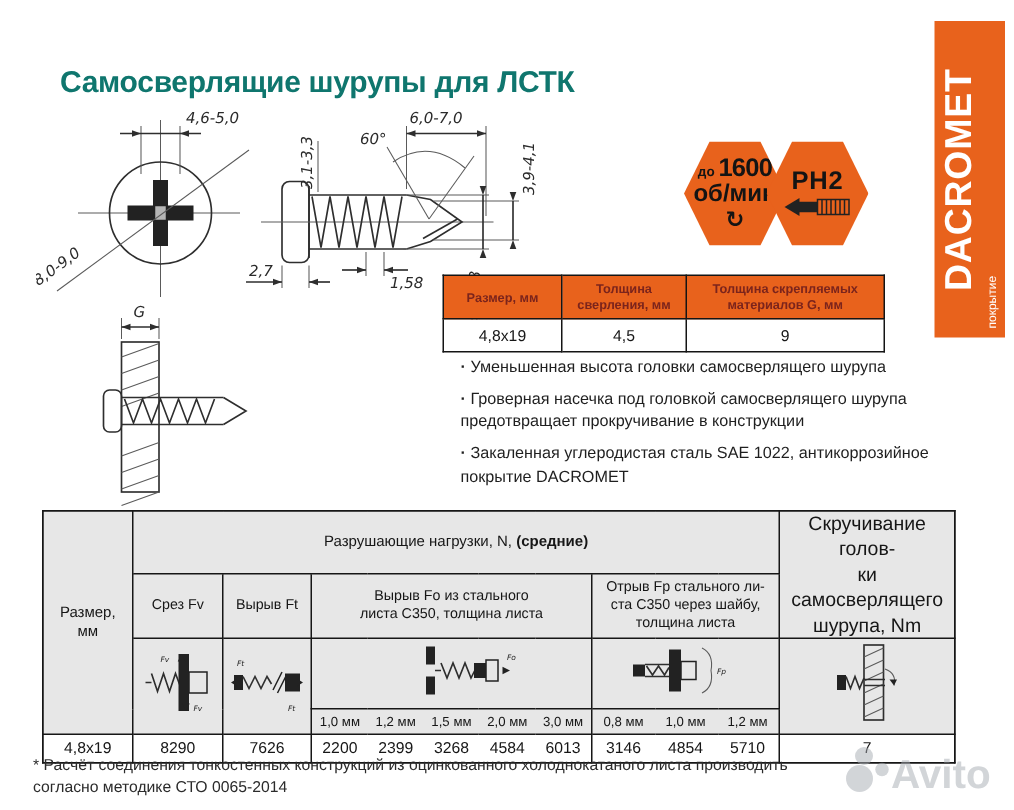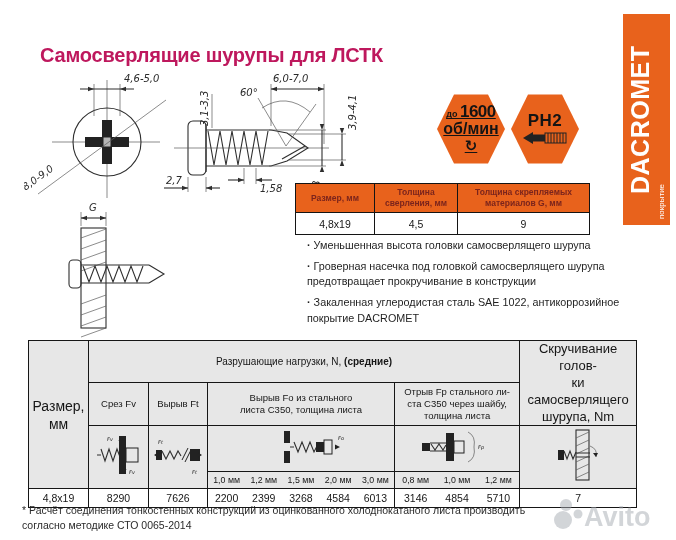--- a/index.html
+++ b/index.html
@@ -1,34 +1,34 @@
 <!DOCTYPE html>
 <html><head>
 <meta charset="utf-8">
 <style>
   html,body{margin:0;padding:0;}
   body{
     width:676px;height:540px;position:relative;overflow:hidden;
     background:#ffffff;font-family:"Liberation Sans",sans-serif;color:#1e1e1e;
   }
-  .title{position:absolute;left:40px;top:44px;font-size:20px;font-weight:700;color:#be185d;letter-spacing:-0.2px;}
+  .title{position:absolute;left:40px;top:44px;font-size:20px;font-weight:700;color:#0f766e;letter-spacing:-0.2px;}
 
   
   .drawing{position:absolute;left:24px;top:68px;}
   .drawing svg{display:block;}
   .dln{stroke:#2e2e2e;stroke-width:1.1;fill:none;}
   .thin{stroke:#5a5a5a;stroke-width:.7;fill:none;}
   .dimtxt{font-family:"DejaVu Sans",sans-serif;font-style:italic;font-size:10px;fill:#2b2b2b;}
   .arr{fill:#2e2e2e;stroke:none;}
 
   
   .badge{position:absolute;width:68px;height:72px;background:#e8621c;
     clip-path:polygon(0 50%,25% 2%,75% 2%,100% 50%,75% 98%,25% 98%);
     display:flex;flex-direction:column;align-items:center;justify-content:center;color:#141414;}
-  .badge-speed{left:437px;top:93px;text-decoration:underline;}
+  .badge-speed{left:456px;top:93px;}
   .badge-bit{left:511px;top:93px;}
   .b-line1{line-height:1;}
   .b-do{font-size:9px;font-weight:700;}
   .b-big{font-size:17px;font-weight:800;letter-spacing:-0.5px;}
   .b-unit{font-size:16px;font-weight:700;line-height:1.15;}
   .b-rot{font-family:"DejaVu Sans",sans-serif;font-size:15px;font-weight:700;line-height:1.05;}
   .b-ph2{font-size:17px;font-weight:800;line-height:1.1;letter-spacing:.5px;}
 
   
   .banner{position:absolute;right:6px;top:14px;width:47px;height:211px;background:#e8621c;}
@@ -52,36 +52,36 @@
   .feature{margin-bottom:5px;line-height:1.45;}
   .feature::before{content:"·\00a0";font-weight:700;}
 
   
   .load-table{position:absolute;left:28px;top:340px;width:608px;border-collapse:collapse;table-layout:fixed;
     background:#e7e7e7;color:#161616;}
   .load-table td{border:1px solid #161616;text-align:center;vertical-align:middle;padding:0;}
   .lt-outer{outline:1.5px solid #161616;outline-offset:-1px;}
   .gh{font-size:10px;height:40px;}
   .sub{font-size:9.5px;line-height:1.25;height:42px;}
-  .sizeh{font-size:14px;vertical-align:top;padding-top:5px;line-height:1.3;}
+  .sizeh{font-size:10px;vertical-align:top;padding-top:5px;line-height:1.3;}
   .torqh{font-size:13px;line-height:1.3;}
   .iconcell{height:36px;}
   .thickrow td{height:16px;}
   .thickline{display:flex;justify-content:space-around;align-items:flex-end;font-size:8.8px;}
   .datarow td{background:#fff;border-top:1.5px solid #161616;height:18px;font-size:10.5px;}
   .val-group{display:flex;justify-content:space-around;align-items:center;font-size:10.5px;}
   .t5{font-size:5px;font-style:italic;fill:#222;font-family:"DejaVu Sans",sans-serif;}
   .mini{stroke:#222;stroke-width:1;fill:none;}
   .minif{fill:#222;stroke:none;}
 
   
   .footnote{position:absolute;left:22px;top:503px;width:545px;font-size:10.5px;line-height:1.45;color:#2b2b2b;}
 
   
-  .watermark{position:absolute;right:14px;bottom:2px;opacity:.5;text-decoration:underline;}
+  .watermark{position:absolute;right:4px;bottom:2px;opacity:.5;text-decoration:underline;}
   .wm-text{font-size:27px;font-weight:700;fill:#a7acb3;font-family:"Liberation Sans",sans-serif;}
 </style>
 </head>
 <body>
 
 <div class="title">Самосверлящие шурупы для ЛСТК</div>
 
 <div class="drawing">
   <svg width="360" height="270" viewBox="0 0 360 270">
 

